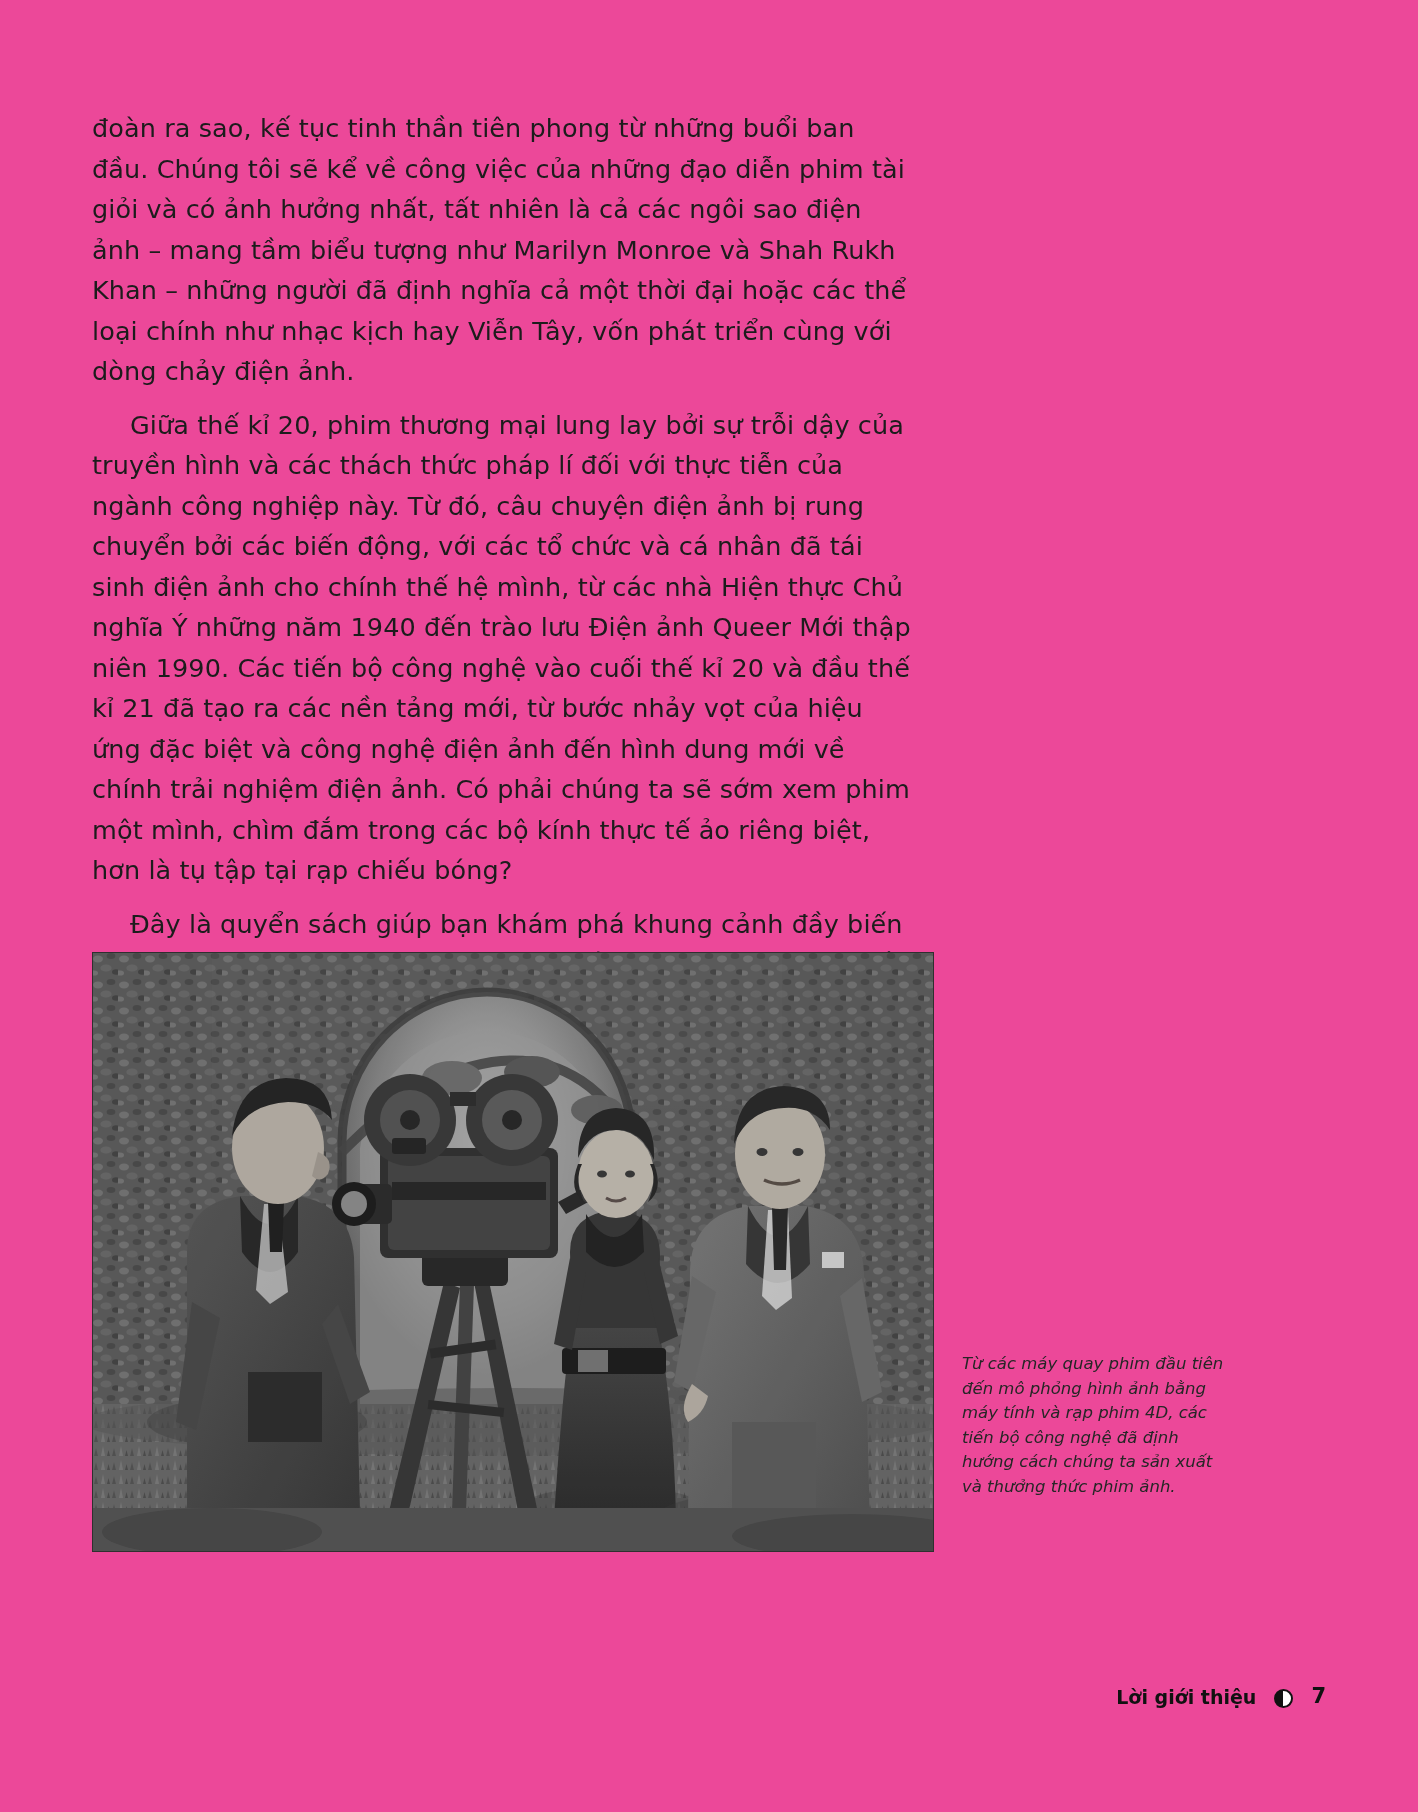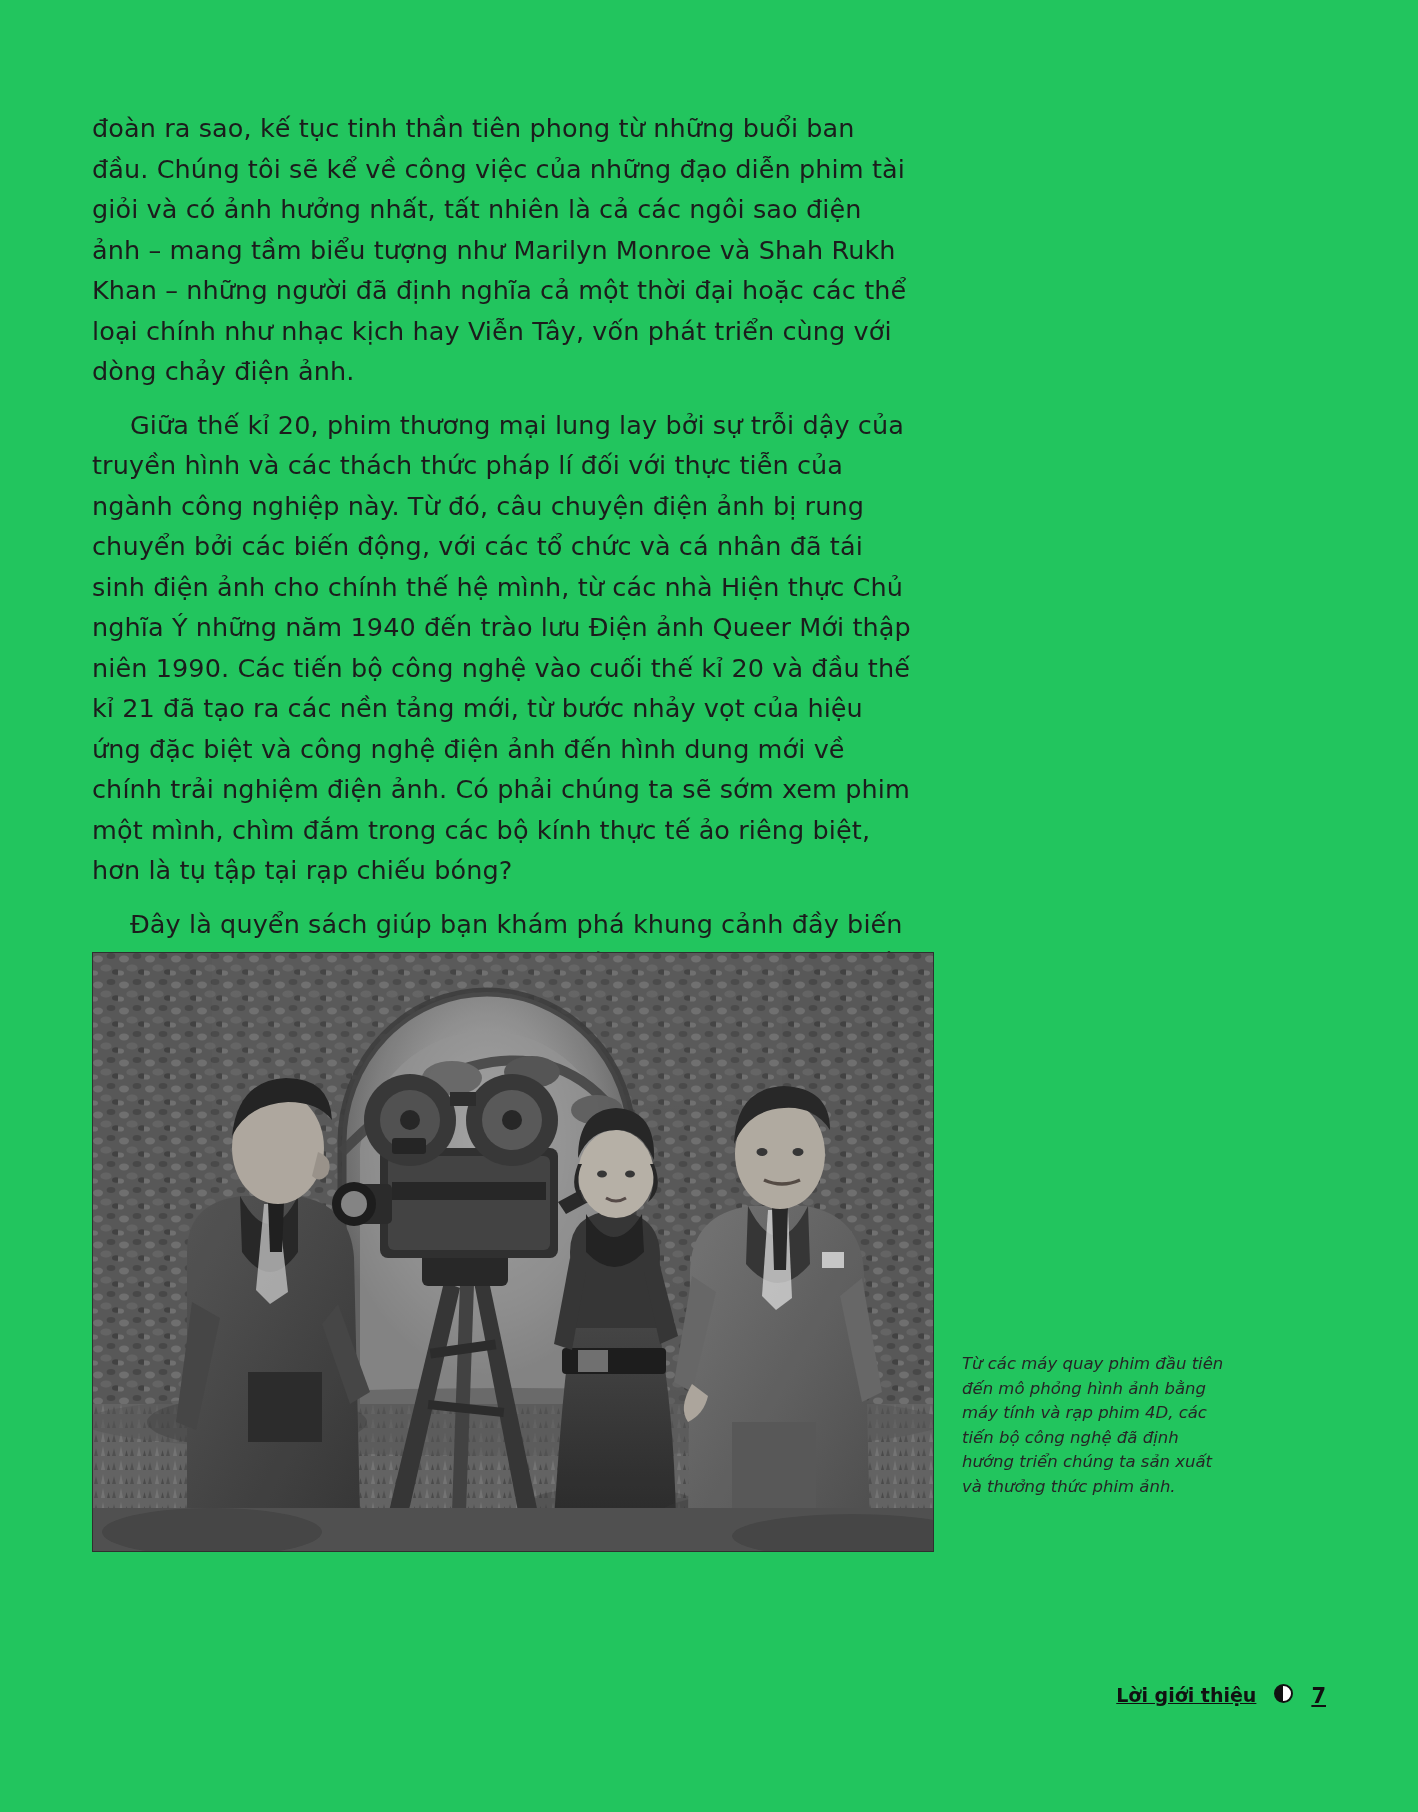--- a/index.html
+++ b/index.html
@@ -13,21 +13,21 @@
     font-family: "DejaVu Sans", sans-serif;
     color: #1a1a1a;
     position: relative;
     overflow: hidden;
   }
   .page {
     position: absolute;
     left: 0; top: 0;
     width: 1418px;
     height: 1812px;
-    background: #22c55e;
+    background: #ec4899;
   }
 
   
   .text-column {
     position: absolute;
     left: 92px;
     top: 108px;
     width: 820px;
   }
   .para {
@@ -71,26 +71,25 @@
     line-height: 24.5px;
     color: #262626;
   }
 
   
   .footer {
     position: absolute;
     right: 92px;
     bottom: 104px;
     display: flex;
-    align-items: flex-start;
+    align-items: flex-end;
     gap: 18px;
     font-size: 19px;
     font-weight: 700;
     color: #111;
-    text-decoration: underline;
   }
   .footer .bullet {
     display: inline-block;
     width: 15px;
     height: 15px;
     border-radius: 50%;
     border: 2px solid #111;
     background: linear-gradient(90deg, #111 50%, #fff 50%);
   }
   .footer .pageno {
@@ -257,21 +256,21 @@
       <rect x="0" y="556" width="842" height="44" fill="#565656"></rect>
       <ellipse cx="120" cy="580" rx="110" ry="24" fill="#4b4b4b"></ellipse>
       <ellipse cx="760" cy="584" rx="120" ry="22" fill="#4b4b4b"></ellipse>
 
       <rect x="0" y="0" width="842" height="600" fill="#000" opacity="0.06"></rect>
       <rect x="0" y="0" width="842" height="600" fill="none" stroke="#2f2f2f" stroke-width="2"></rect>
     </svg>
   </div>
 
   <div class="ph-caption-block">
-    <p class="ph-caption">Từ các máy quay phim đầu tiên đến mô phỏng hình ảnh bằng máy tính và rạp phim 4D, các tiến bộ công nghệ đã định hướng triển chúng ta sản xuất và thưởng thức phim ảnh.</p>
+    <p class="ph-caption">Từ các máy quay phim đầu tiên đến mô phỏng hình ảnh bằng máy tính và rạp phim 4D, các tiến bộ công nghệ đã định hướng cách chúng ta sản xuất và thưởng thức phim ảnh.</p>
   </div>
 
   <div class="footer">
     <span>Lời giới thiệu</span>
     <span class="bullet"></span>
     <span class="pageno">7</span>
   </div>
 
 </div>
 

